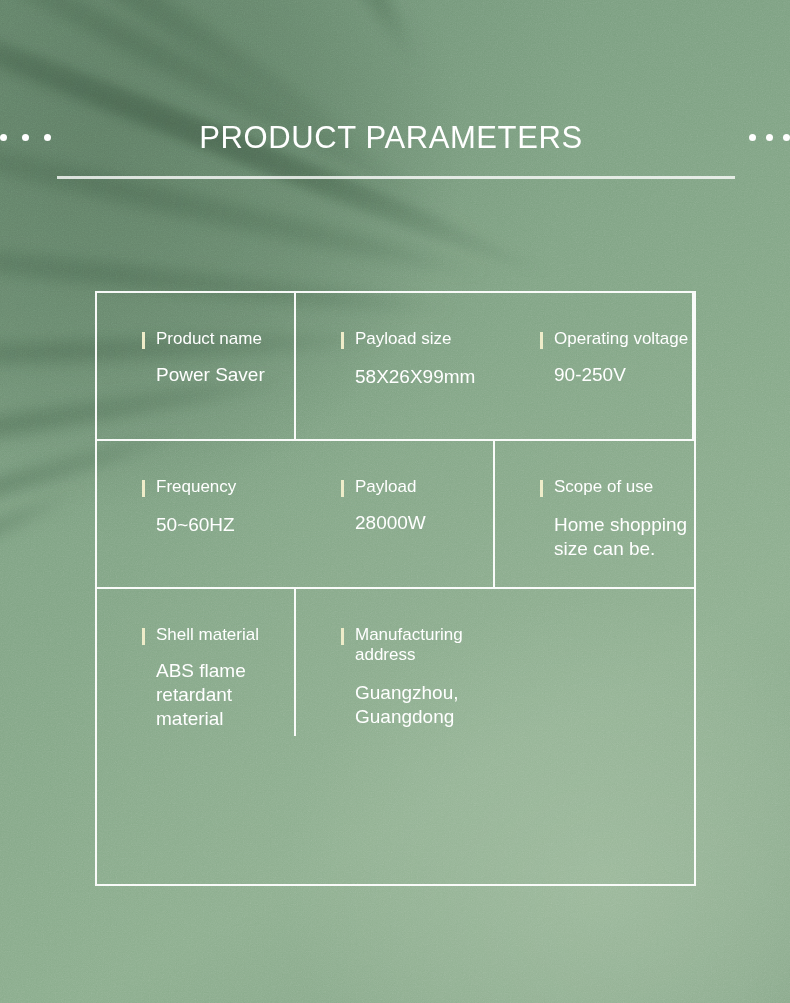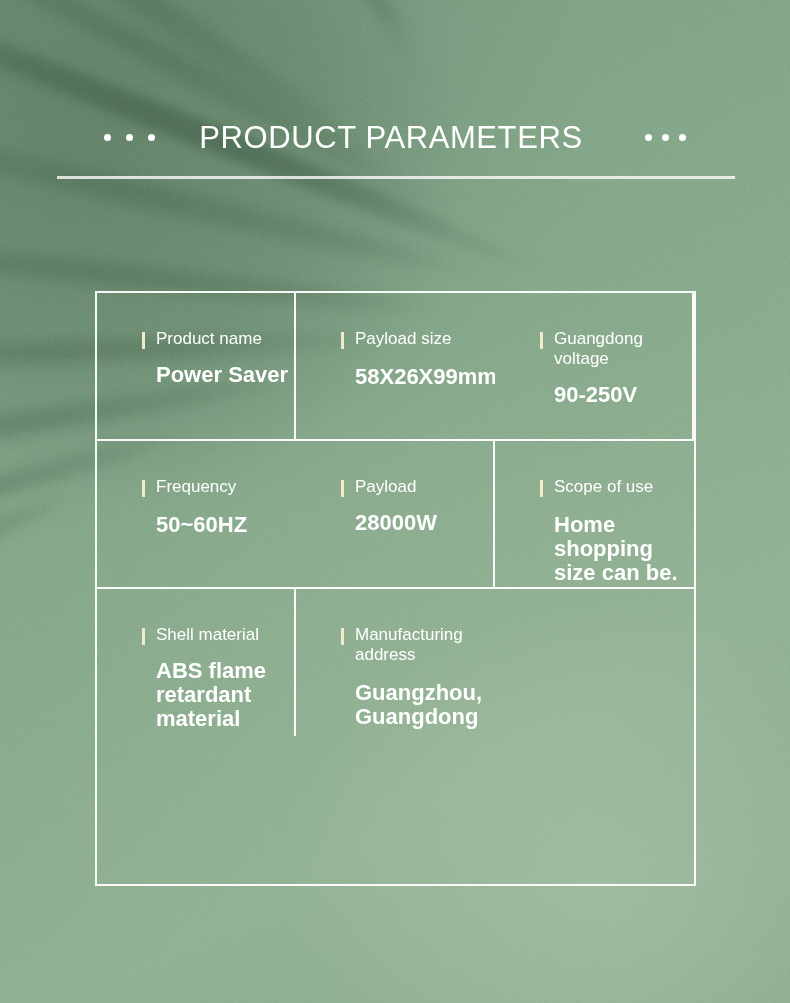--- a/index.html
+++ b/index.html
@@ -85,21 +85,21 @@
     left: 0; top: 0;
     width: 790px;
   }
   .header-row {
     position: absolute;
     left: 0; top: 113px;
     width: 790px;
     height: 48px;
     display: flex;
     align-items: center;
-    justify-content: center;
+    justify-content: space-between;
   }
   .dots {
     display: flex;
     align-items: center;
   }
   .dots .dot {
     width: 7px;
     height: 7px;
     border-radius: 50%;
     background: #ffffff;
@@ -166,22 +166,22 @@
   }
   .cell-label {
     color: #ffffff;
     font-size: 17px;
     font-weight: 400;
     line-height: 20px;
     white-space: pre-line;
   }
   .cell-value {
     color: #ffffff;
-    font-size: 22px;
-    font-weight: 700;
+    font-size: 19px;
+    font-weight: 400;
     line-height: 24px;
     margin-left: 14px;
     white-space: pre-line;
   }
   .cell.col-right .cell-value { margin-left: 14px; margin-top: 16px; }
 </style>
 </head>
 <body>
 
 <div class="bg-root">
@@ -247,21 +247,21 @@
     <div class="cell-label-row">
       <span class="tick"></span>
       <span class="cell-label">Payload size</span>
     </div>
     <div class="cell-value">58X26X99mm</div>
   </div>
 
   <div class="cell col-left">
     <div class="cell-label-row">
       <span class="tick"></span>
-      <span class="cell-label">Guangdong voltage</span>
+      <span class="cell-label">Operating voltage</span>
     </div>
     <div class="cell-value">90-250V</div>
   </div>
   <div class="cell col-right">
     <div class="cell-label-row">
       <span class="tick"></span>
       <span class="cell-label">Frequency</span>
     </div>
     <div class="cell-value">50~60HZ</div>
   </div>

